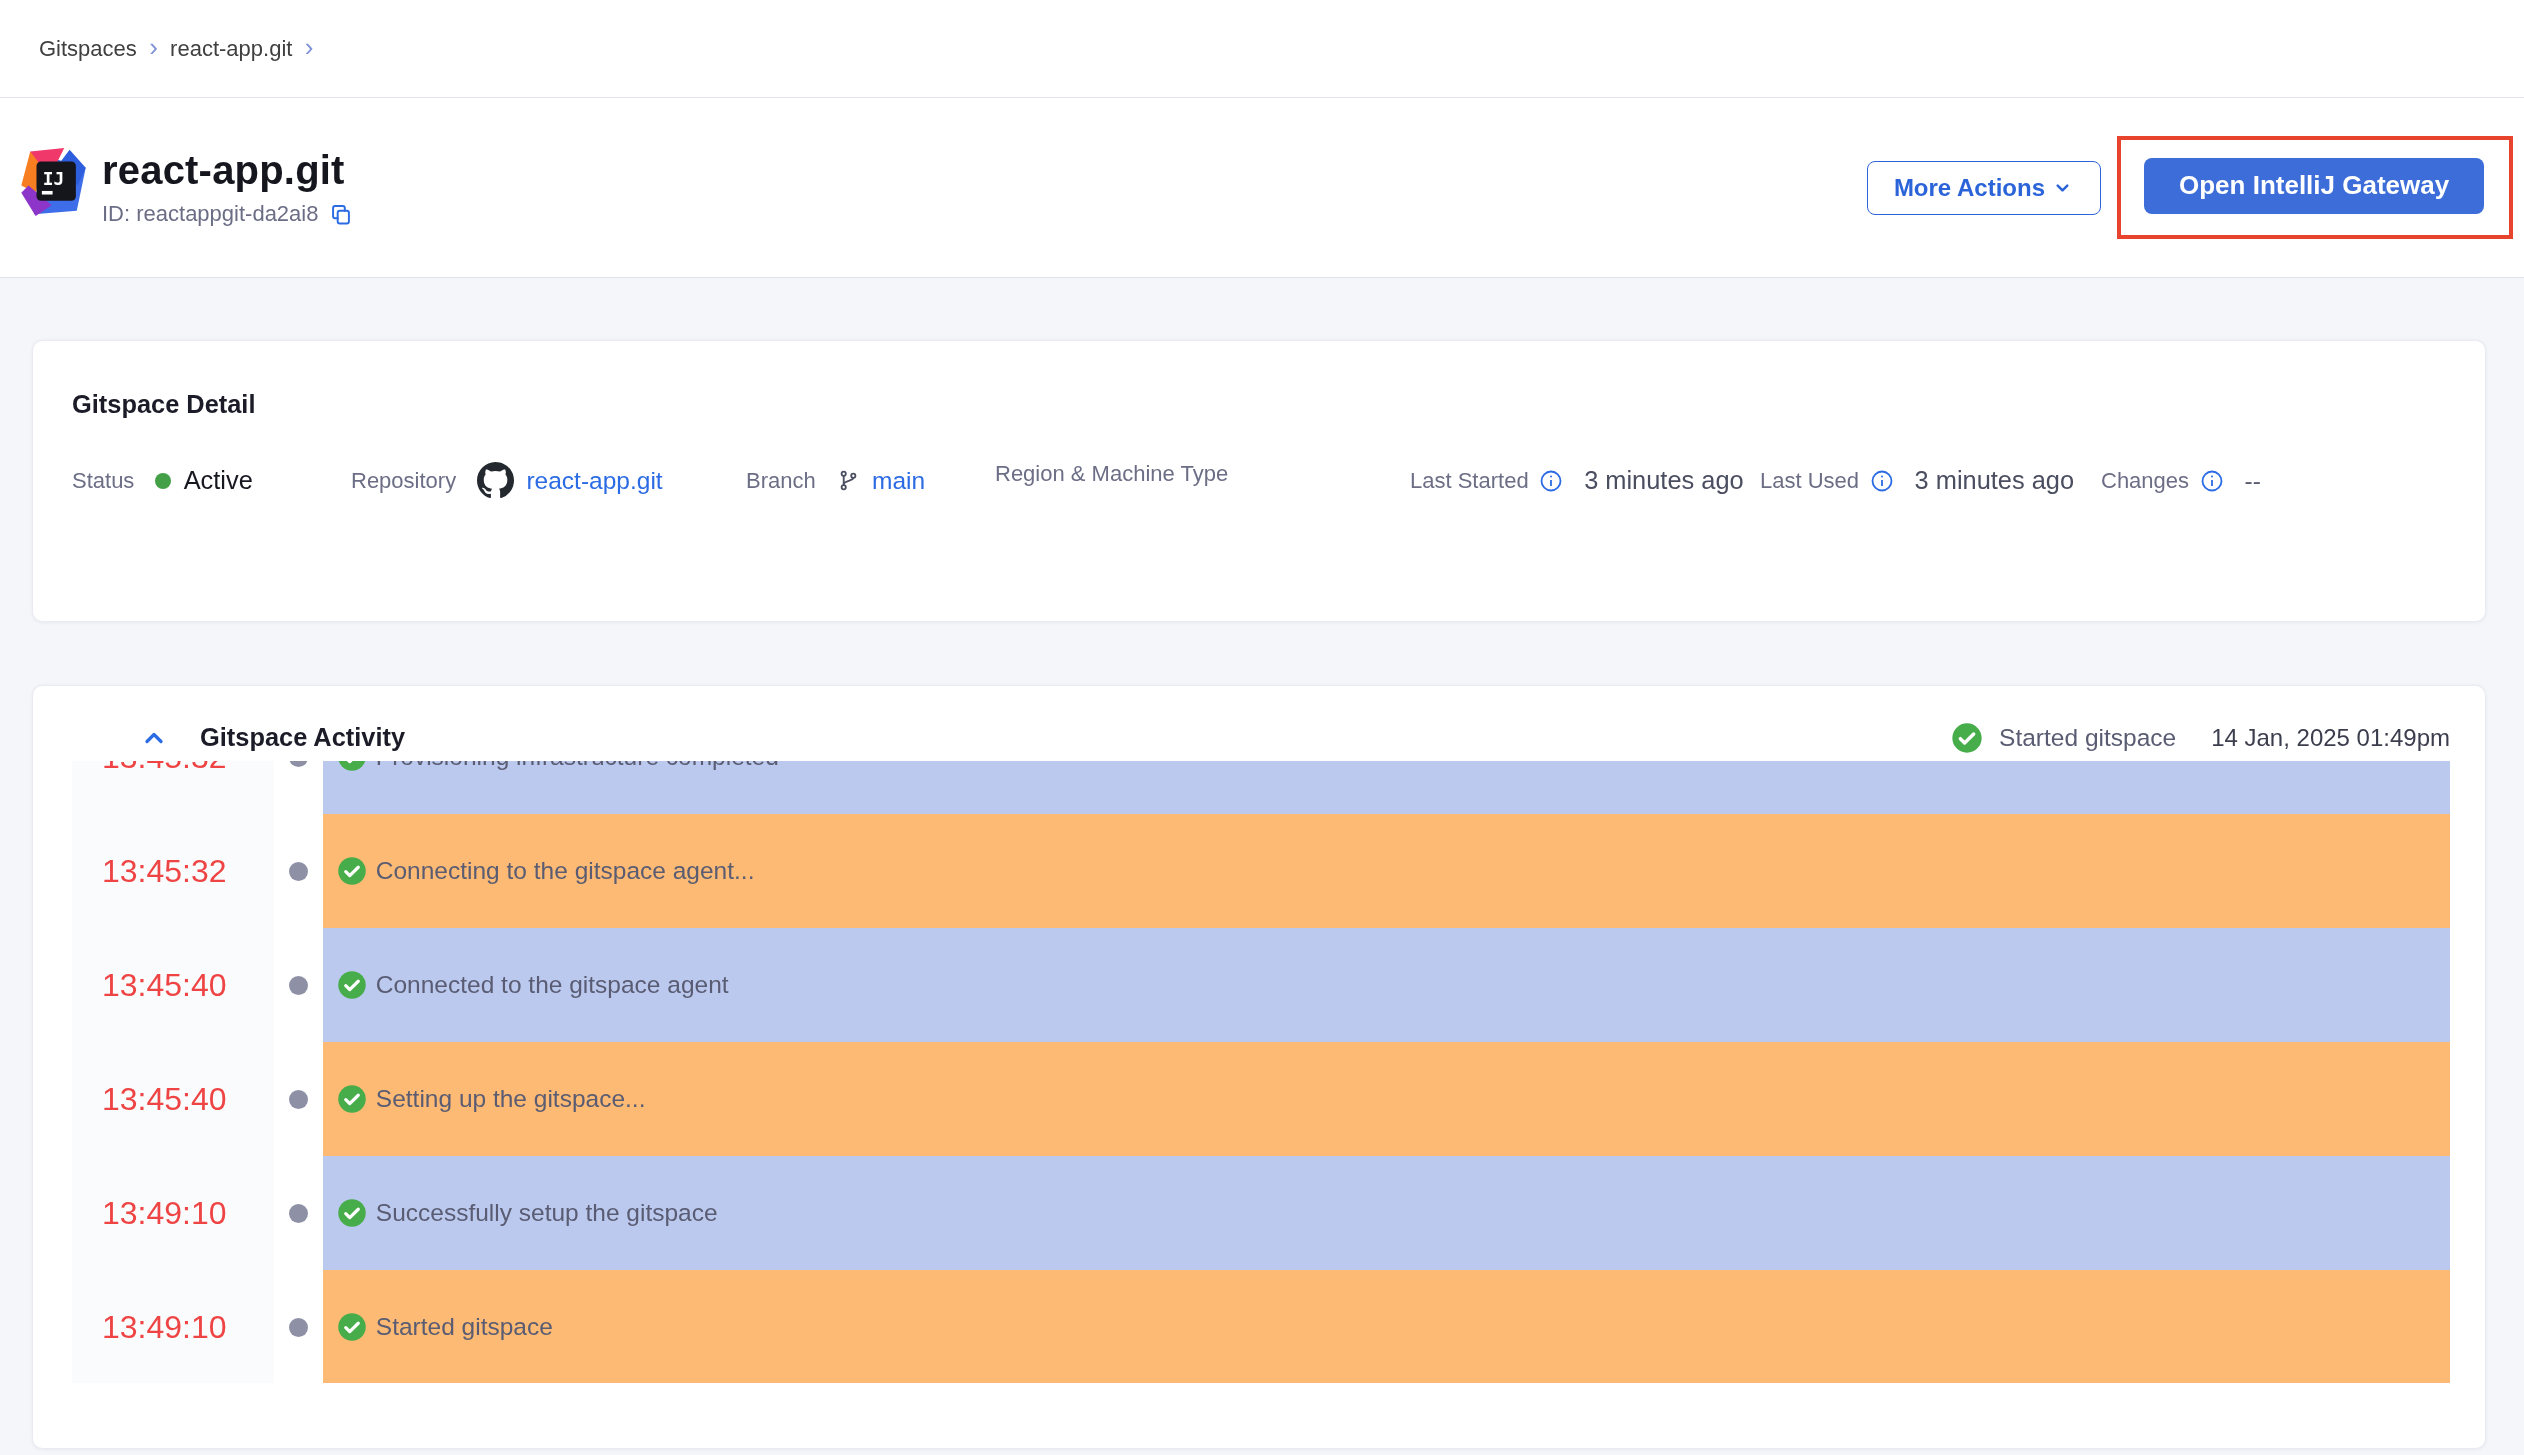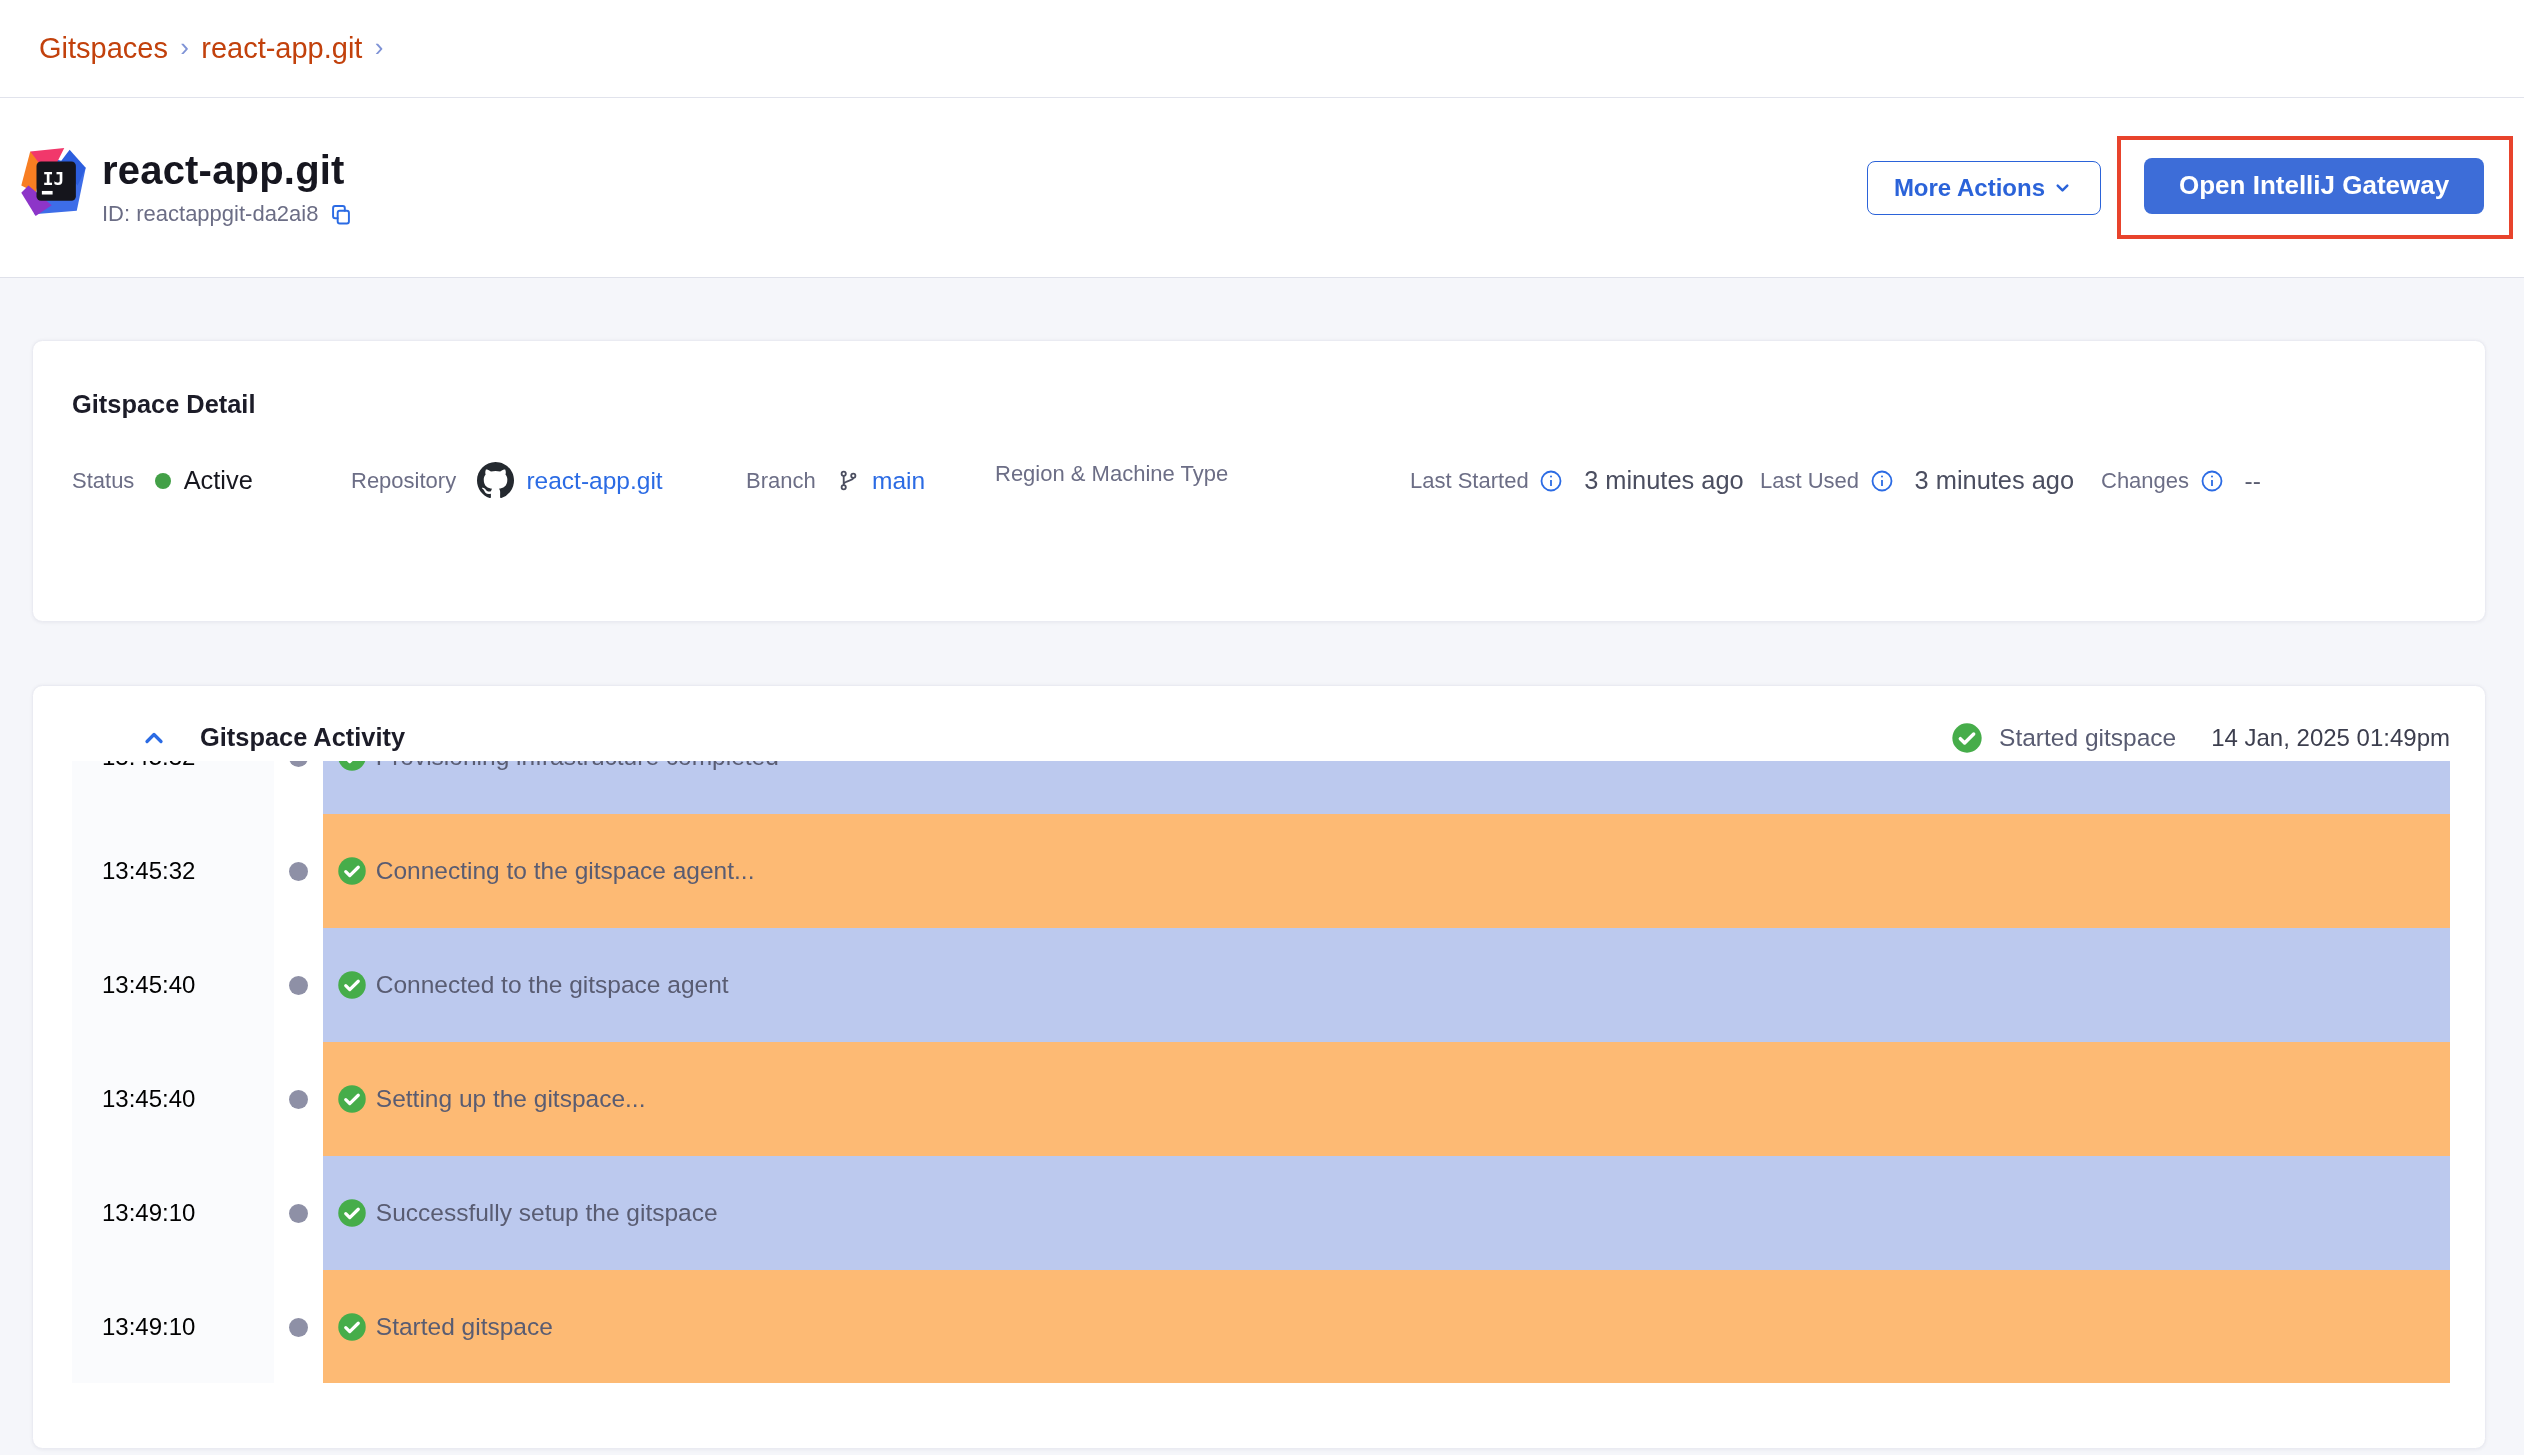--- a/index.html
+++ b/index.html
@@ -8,21 +8,21 @@
     background:#f5f6fa;
     font-family:"Liberation Sans", sans-serif;
     color:#1c1c28;
     -webkit-font-smoothing:antialiased;
   }
   
   .breadcrumb-bar{
     height:97px;background:#ffffff;border-bottom:1.8px solid #e1e3ec;
     display:flex;align-items:center;padding-left:39px;gap:12.3px;
   }
-  .crumb{font-size:29px;color:#c2410c;text-decoration:none;cursor:pointer}
+  .crumb{font-size:22px;color:#404040;text-decoration:none;cursor:pointer}
   .crumb-sep{font-size:26px;color:#7f93d6;line-height:1;transform:translateY(-1.8px)}
   
   .header-band{
     height:179px;background:#ffffff;border-bottom:1.8px solid #dfe1ea;
     display:flex;align-items:center;padding:0 12.3px 0 21px;
   }
   .title-block{display:flex;align-items:flex-start;gap:16px}
   .title-col{display:flex;flex-direction:column;gap:8.8px}
   .page-title{font-size:40px;font-weight:700;color:#16161f;letter-spacing:0.2px}
   .id-row{display:flex;align-items:center;gap:10.5px}
@@ -73,21 +73,21 @@
   .activity-title{font-size:25.4px;font-weight:700;color:#1c1c28}
   .activity-header-right{margin-left:auto;display:flex;align-items:center;gap:16px}
   .header-status-text{font-size:24.5px;color:#595c72}
   .header-date{font-size:24px;color:#3c3e4e;margin-left:19px}
   .activity-viewport{height:622px;overflow:hidden;margin:0 35px 0 39px}
   .activity-list{margin-top:-61px}
   .log-row{display:flex;height:114px}
   .cell-time{
     width:202px;flex:0 0 202px;background:#fafbfd;
     display:flex;align-items:center;box-sizing:border-box;padding-left:30px;
-    font-size:24px;color:#000000;
+    font-size:32px;color:#ef4444;
   }
   .cell-lane{
     width:49px;flex:0 0 49px;background:#ffffff;
     display:flex;align-items:center;justify-content:center;
   }
   .lane-dot{width:19px;height:19px;border-radius:50%;background:#8e90a6}
   .cell-msg{
     flex:1;display:flex;align-items:center;gap:8.8px;
     box-sizing:border-box;padding-left:14px;
     font-size:24.5px;color:#595c72;

